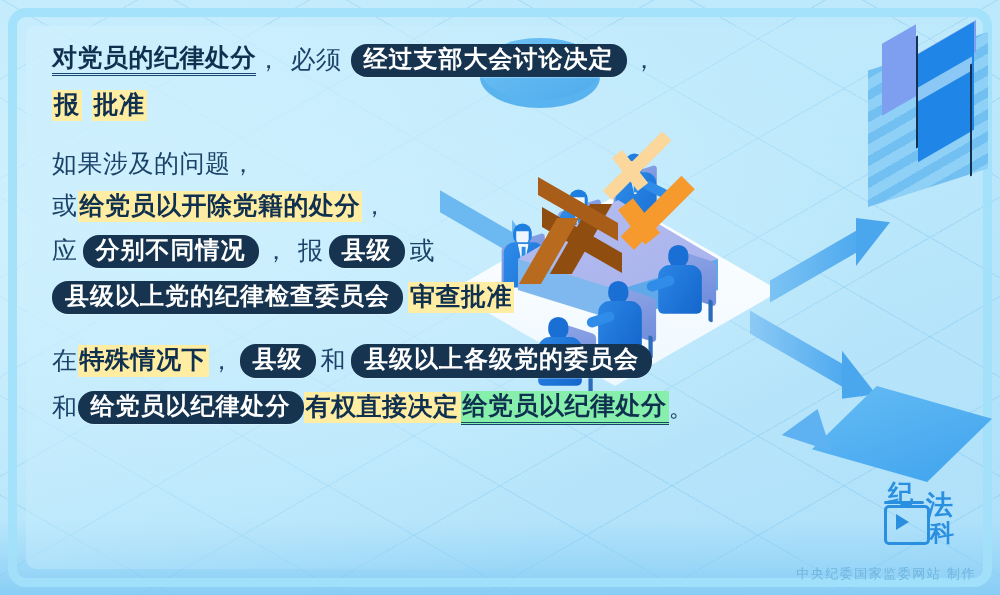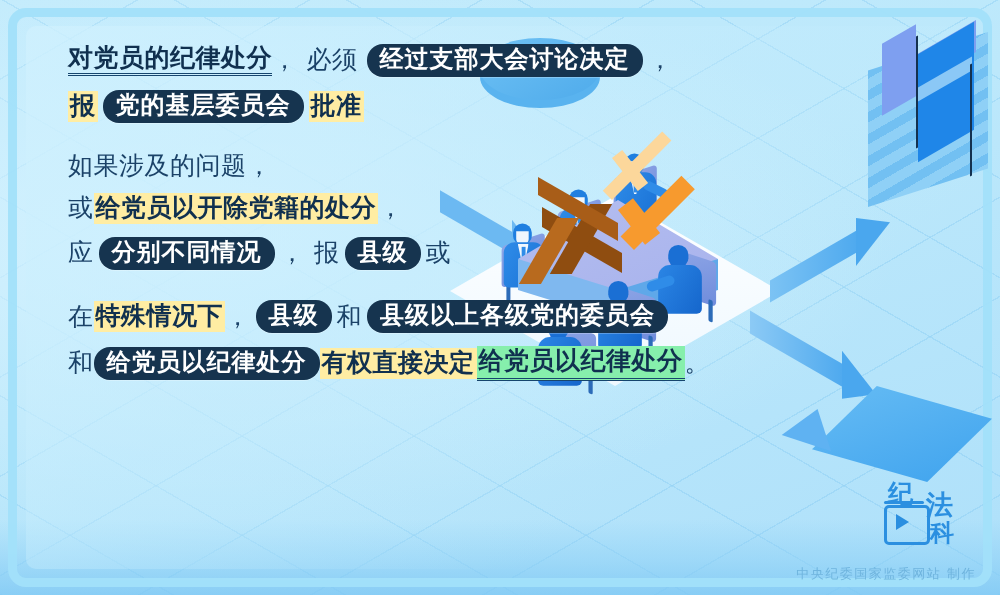--- a/index.html
+++ b/index.html
@@ -129,21 +129,21 @@
   .slab .slab-top{position:absolute;left:0;top:0;width:180px;height:96px;
     background:linear-gradient(160deg,#66bcf4,#3fa3ee);
     clip-path:polygon(36% 0,100% 34%,64% 100%,0 66%);}
   .slab .slab-side{position:absolute;left:0;top:8px;width:180px;height:96px;
     background:#2b8cd8;clip-path:polygon(36% 0,100% 34%,64% 100%,0 66%);z-index:-1;}
   .tri{position:absolute;left:346px;top:390px;width:0;height:0;
     border-left:26px solid transparent;border-right:26px solid transparent;border-bottom:36px solid #5fb2f2;
     transform:rotate(18deg);}
 
   
-  .content{position:absolute;left:52px;top:44px;width:640px;margin-left:16px;}
+  .content{position:absolute;left:52px;top:44px;width:640px;}
   .para{margin-bottom:30px;}
   .para:last-child{margin-bottom:0;}
   .line{display:flex;align-items:center;flex-wrap:nowrap;
     font-size:25px;line-height:1.05;color:#143a5e;margin-bottom:13px;white-space:nowrap;}
   .line:last-child{margin-bottom:0;}
 
   .t-plain{font-weight:400;letter-spacing:.5px;color:#1b4268;}
   .t-uline{font-weight:700;color:#10304f;letter-spacing:.5px;
     border-bottom:3px double #16456e;padding-bottom:2px;}
   .pill{display:inline-block;background:#16344f;color:#ffffff;font-weight:700;
@@ -325,21 +325,20 @@
           <span class="sp"></span>
           <span class="t-plain">必须</span>
           <span class="sp"></span>
           <span class="pill">经过支部大会讨论决定</span>
           <span class="sp-s"></span>
           <span class="t-plain">，</span>
         </div>
         <div class="line">
           <span class="hl">报</span>
           <span class="sp-s"></span>
-          <span class="pill">党的基层委员会</span>
           <span class="sp-s"></span>
           <span class="hl">批准</span>
         </div>
       </div>
       <div class="para">
         <div class="line">
           <span class="t-plain">如果涉及的问题</span>
           <span class="t-plain">，</span>
         </div>
         <div class="line">
@@ -352,20 +351,25 @@
           <span class="sp-s"></span>
           <span class="pill">分别不同情况</span>
           <span class="sp-s"></span>
           <span class="t-plain">，</span>
           <span class="sp"></span>
           <span class="t-plain">报</span>
           <span class="sp-s"></span>
           <span class="pill">县级</span>
           <span class="sp-s"></span>
           <span class="t-plain">或</span>
+        </div>
+        <div class="line">
+          <span class="pill">县级以上党的纪律检查委员会</span>
+          <span class="sp-s"></span>
+          <span class="hl">审查批准</span>
         </div>
       </div>
       <div class="para">
         <div class="line">
           <span class="t-plain">在</span>
           <span class="hl">特殊情况下</span>
           <span class="t-plain">，</span>
           <span class="sp-s"></span>
           <span class="pill">县级</span>
           <span class="sp-s"></span>

